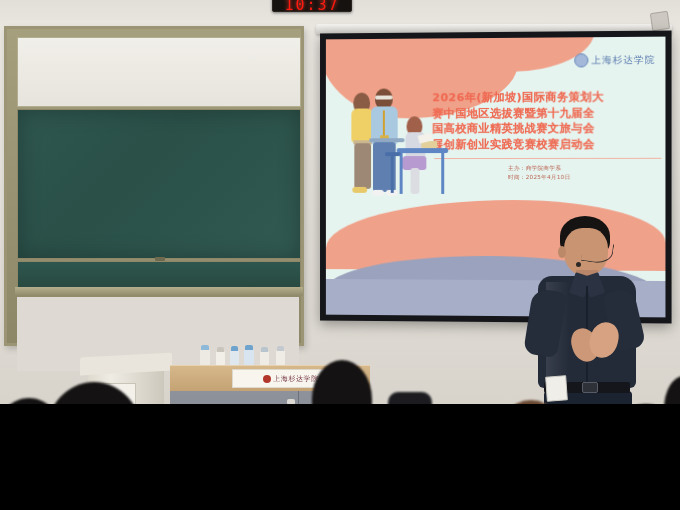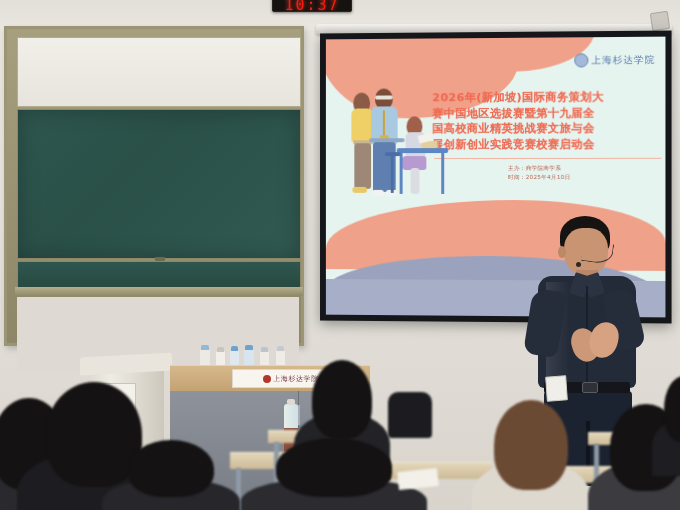--- a/index.html
+++ b/index.html
@@ -1,17 +1,17 @@
 <!DOCTYPE html>
 <html><head>
 <meta charset="utf-8">
 <style>
   html,body{margin:0;padding:0;background:#000;}
   #scene{
-    position:relative;width:680px;height:510px;overflow:hidden;
+    position:relative;width:680px;height:404px;overflow:hidden;
     font-family:"DejaVu Sans","Liberation Sans",sans-serif;
     background:#fdba74;
   }
   .abs{position:absolute;}
 
   
   #wall{inset:0;background:
       linear-gradient(180deg,#e9e6e0 0%,#e4e1da 40%,#dfdbd4 75%,#d8d4cc 100%);}
   #wall-upper{left:0;top:0;width:680px;height:30px;background:linear-gradient(180deg,#e2dfd9,#eae7e1);}
 

